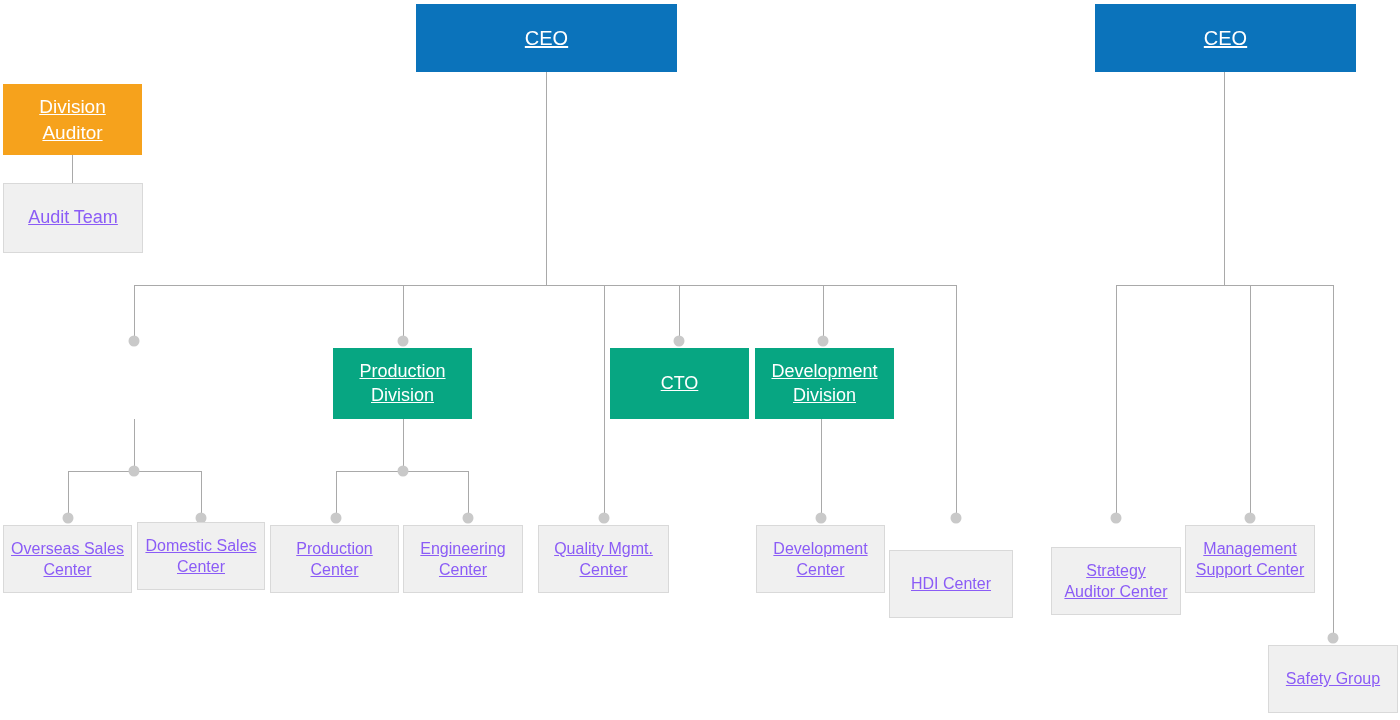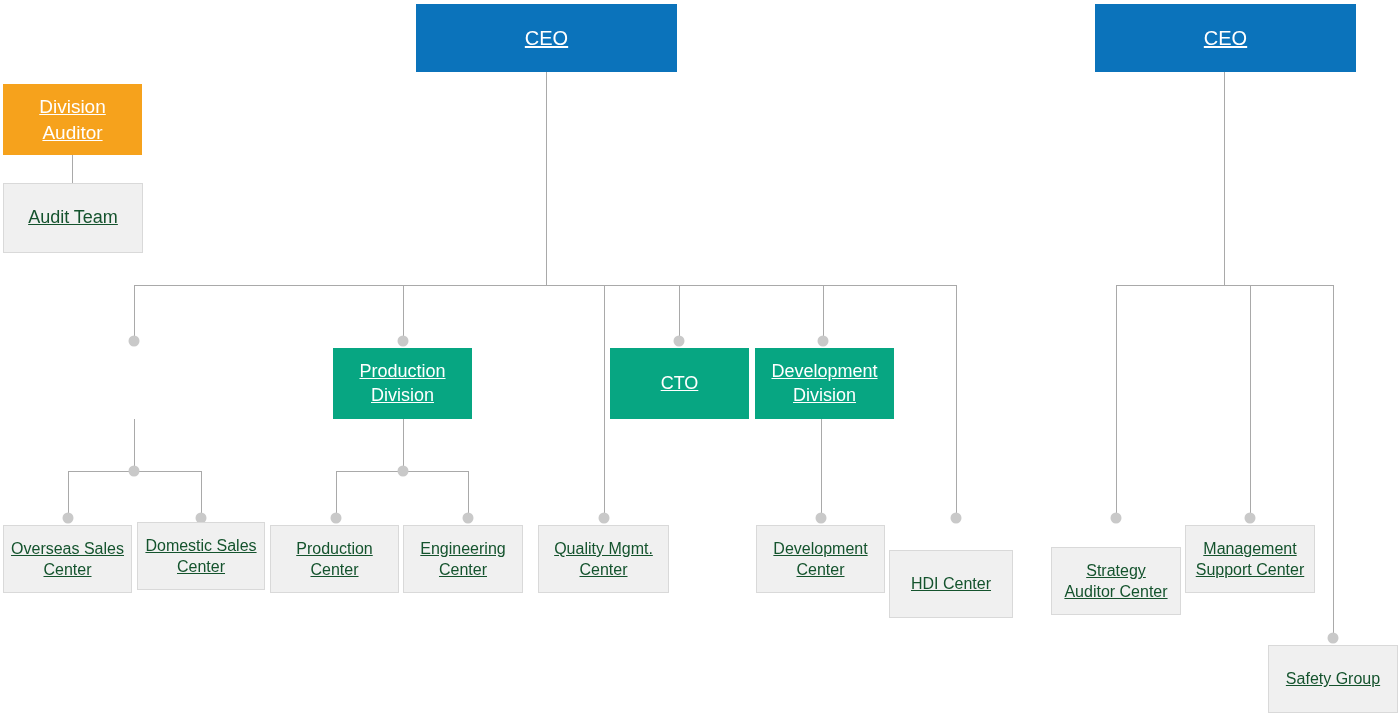--- a/index.html
+++ b/index.html
@@ -3,21 +3,21 @@
 <meta charset="utf-8">
 <style>
   html,body{margin:0;padding:0;background:#fff;}
   #chart{position:relative;width:1400px;height:720px;background:#ffffff;overflow:hidden;
          font-family:"Liberation Sans",sans-serif;}
   .box{position:absolute;display:flex;flex-direction:column;align-items:center;justify-content:center;
        text-align:center;box-sizing:border-box;line-height:1.32;text-decoration:underline;}
   .blue{background:#0b73bb;color:#ffffff;font-size:20px;}
   .green{background:#07a682;color:#ffffff;font-size:18px;}
   .orange{background:#f6a21c;color:#ffffff;font-size:19px;}
-  .grayb{background:#f0f0f0;border:1px solid #d9d9d9;color:#14532d;font-size:16px;}
+  .grayb{background:#f0f0f0;border:1px solid #d9d9d9;color:#8b5cf6;font-size:16px;}
   .grayb.lg{font-size:18px;}
   .vl{position:absolute;width:1px;background:#a9a9a9;}
   .hl{position:absolute;height:1px;background:#a9a9a9;}
   .dot{position:absolute;width:11px;height:11px;border-radius:50%;background:#c9c9c9;
        transform:translate(-50%,-50%);}
   .ln{display:block;}
 </style>
 </head>
 <body>
 

